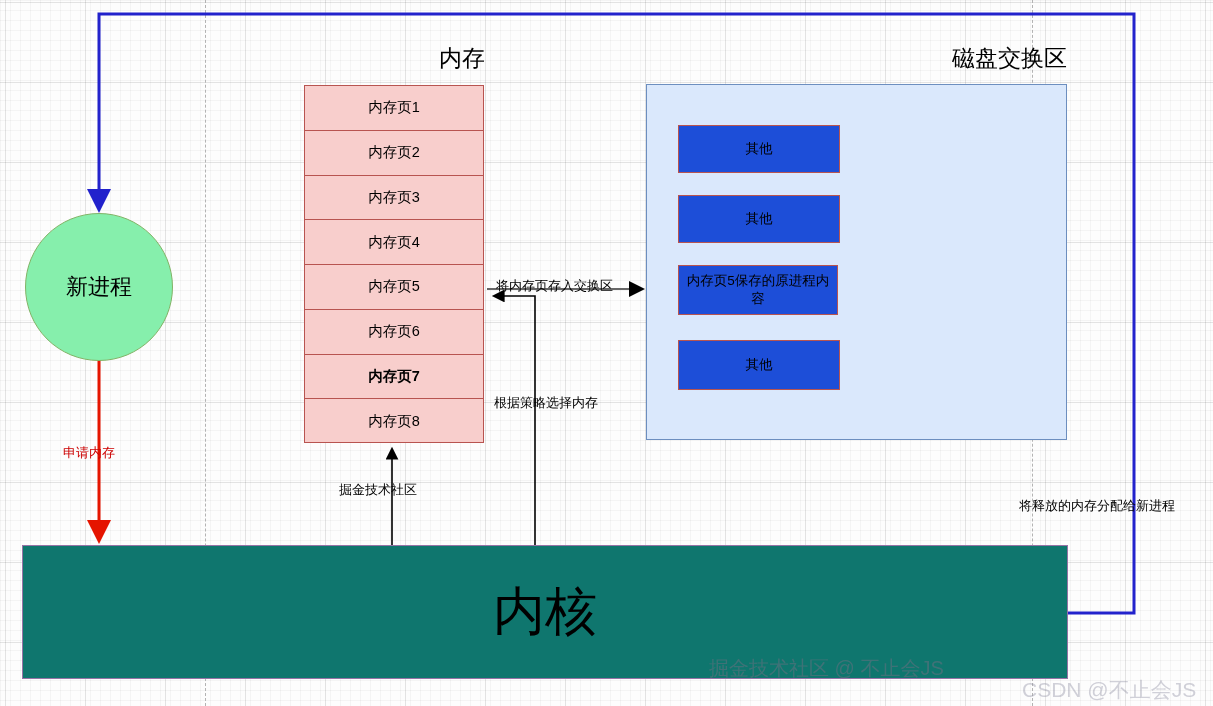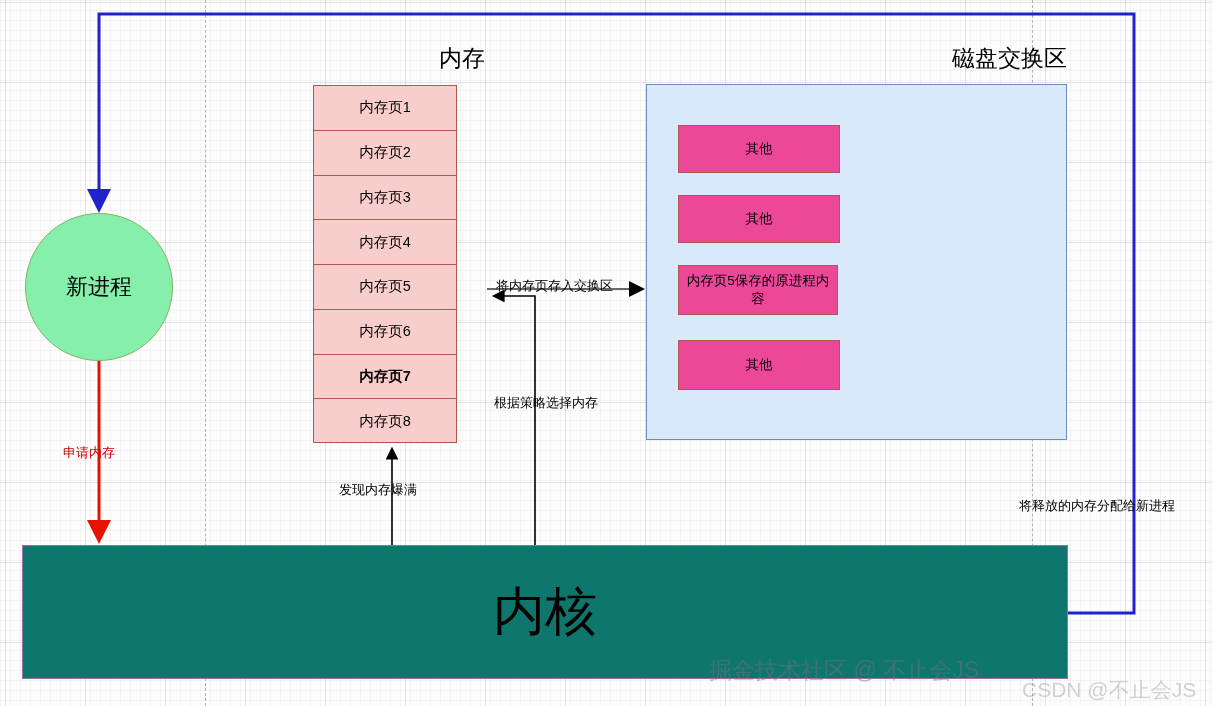--- a/index.html
+++ b/index.html
@@ -70,21 +70,21 @@
 
   .swap-box {
     position: absolute;
     border: 1px solid #6c8ebf;
     background: #dae8fc;
     box-sizing: border-box;
   }
   .swap-item {
     position: absolute;
     border: 1px solid #b85450;
-    background: #ec4899;
+    background: #1d4ed8;
     box-sizing: border-box;
     display: flex;
     align-items: center;
     justify-content: center;
     text-align: center;
     color: #000;
     font-size: 13.5px;
     line-height: 1.35;
     padding: 0 6px;
   }
@@ -134,21 +134,21 @@
   }
 
   
   .watermark {
     position: absolute;
     white-space: nowrap;
     user-select: none;
   }
   .wm-juejin {
     color: rgba(120,110,130,0.45);
-    font-size: 23px;
+    font-size: 20px;
   }
   .wm-csdn {
     color: rgba(140,140,160,0.40);
     font-size: 21px;
   }
 </style>
 </head>
 <body>
 
 <div id="canvas">
@@ -176,21 +176,21 @@
 
     <path d="M392,545 L392,450" fill="none" stroke="#000000" stroke-width="1.6" marker-end="url(#arrow-black)"></path>
 
     <path d="M535,545 L535,296 L495,296" fill="none" stroke="#000000" stroke-width="1.6" marker-end="url(#arrow-black)"></path>
 
     <path d="M487,289 L641,289" fill="none" stroke="#666666" stroke-width="2" marker-end="url(#arrow-black)"></path>
   </svg>
 
   <div class="shape-title" style="left:313px; top:46px; width:172px;">内存</div>
 
-  <div class="mem-box" style="left:313px; top:85px; width:144px; height:358px;">
+  <div class="mem-box" style="left:304px; top:85px; width:180px; height:358px;">
     <div class="mem-row" style="height:44.75px;">内存页1</div>
     <div class="mem-row" style="height:44.75px;">内存页2</div>
     <div class="mem-row" style="height:44.75px;">内存页3</div>
     <div class="mem-row" style="height:44.75px;">内存页4</div>
     <div class="mem-row" style="height:44.75px;">内存页5</div>
     <div class="mem-row" style="height:44.75px;">内存页6</div>
     <div class="mem-row" style="height:44.75px;font-weight:bold;">内存页7</div>
     <div class="mem-row" style="height:44.75px;">内存页8</div>
   </div>
 
@@ -202,21 +202,21 @@
   <div class="swap-item" style="left:678px; top:195px; width:162px; height:48px;">其他</div>
   <div class="swap-item" style="left:678px; top:265px; width:160px; height:50px;">内存页5保存的原进程内容</div>
   <div class="swap-item" style="left:678px; top:340px; width:162px; height:50px;">其他</div>
 
   <div class="proc-circle" style="left:25px; top:213px; width:148px; height:148px;">新进程</div>
 
   <div class="kernel-box" style="left:22px; top:545px; width:1046px; height:134px;">内核</div>
 
   <div class="edge-label red" style="left:63px; top:445px;">申请内存</div>
 
-  <div class="edge-label" style="left:339px; top:482px;">发现内存爆满</div>
+  <div class="edge-label" style="left:339px; top:482px;">掘金技术社区</div>
 
   <div class="edge-label" style="left:494px; top:395px;">根据策略选择内存</div>
 
   <div class="edge-label" style="left:496px; top:258px;margin-top:20px;">将内存页存入交换区</div>
 
   <div class="edge-label" style="left:1019px; top:498px;">将释放的内存分配给新进程</div>
 
   <div class="watermark wm-juejin" style="left:709px; top:655px;">掘金技术社区 @ 不止会JS</div>
   <div class="watermark wm-csdn" style="left:1022px; top:676px;">CSDN @不止会JS</div>
 

